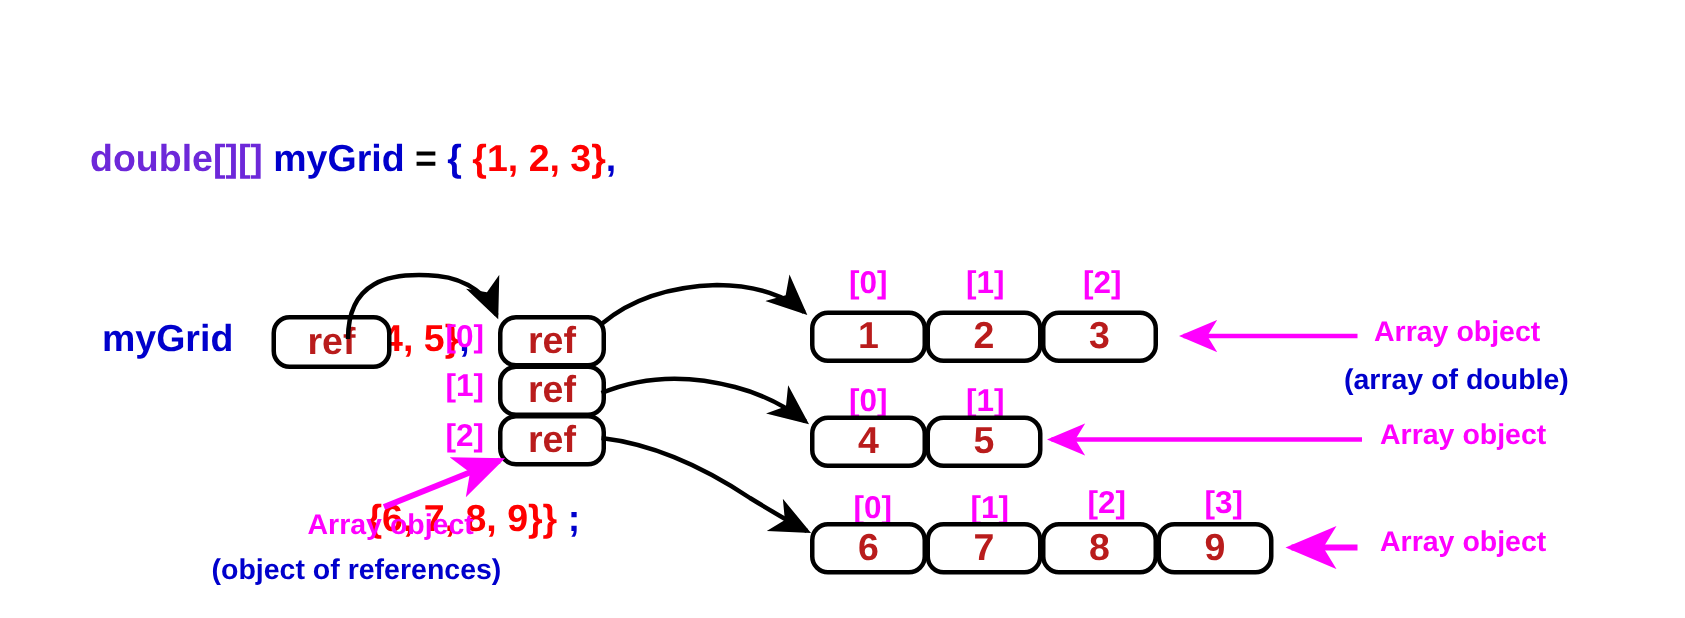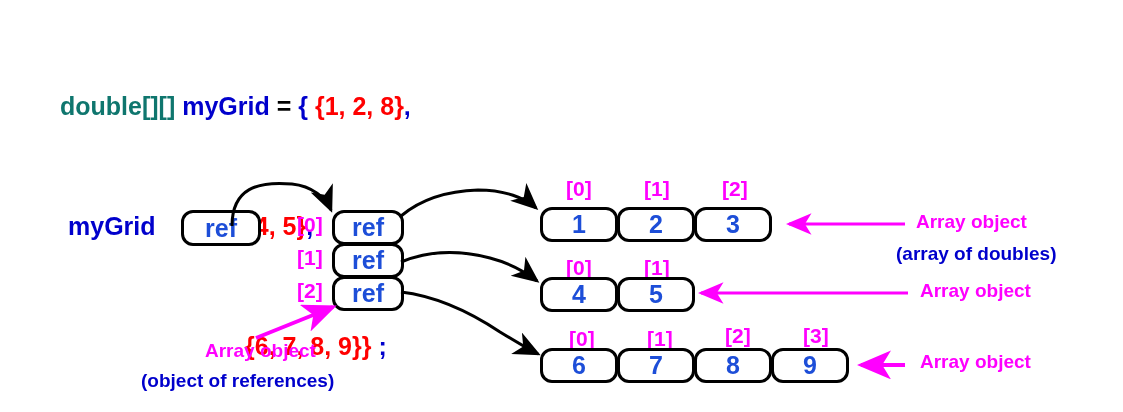--- a/index.html
+++ b/index.html
@@ -14,32 +14,32 @@
   #code-block{left:60px;top:6px;line-height:40px;}
   #code-block .line{display:block;}
 
   
   .varname{font-size:25px;font-weight:bold;}
 
   
   .cell{position:absolute;border:3px solid #000;border-radius:12px;
         background:#fff;box-sizing:border-box;
         display:flex;align-items:center;justify-content:center;
-        font-weight:bold;font-size:25px;color:#1d4ed8;}
+        font-weight:bold;font-size:25px;color:#b91c1c;}
   .idx{position:absolute;font-weight:bold;font-size:21px;color:#ff00ff;}
   .lbl{position:absolute;font-weight:bold;font-size:19px;}
 
   svg.overlay{position:absolute;left:0;top:0;width:1123px;height:412px;
               pointer-events:none;}
 </style>
 </head>
 <body>
 
 <div class="abs code" id="code-block">
-  <span class="line" id="code-line-1"><span style="color: #0f766e;">double[][]</span><span style="color: rgb(0, 0, 204);"> myGrid</span><span style="color: rgb(0, 0, 0);"> = </span><span style="color: rgb(0, 0, 204);">{ </span><span style="color: rgb(255, 0, 0);">{1, 2, 8}</span><span style="color: rgb(0, 0, 204);">,</span></span>
+  <span class="line" id="code-line-1"><span style="color: #6d28d9;">double[][]</span><span style="color: rgb(0, 0, 204);"> myGrid</span><span style="color: rgb(0, 0, 0);"> = </span><span style="color: rgb(0, 0, 204);">{ </span><span style="color: rgb(255, 0, 0);">{1, 2, 3}</span><span style="color: rgb(0, 0, 204);">,</span></span>
   <span class="line" id="code-line-2" style="padding-left:185px;"><span style="color: rgb(255, 0, 0);">{4, 5}</span><span style="color: rgb(0, 0, 204);">,</span></span>
   <span class="line" id="code-line-3" style="padding-left:185px;"><span style="color: rgb(255, 0, 0);">{6, 7, 8, 9}}</span><span style="color: rgb(0, 0, 204);"> ;</span></span>
 </div>
 
 <div class="abs varname blue" style="left:68px;top:212px;">myGrid</div>
 
 <div class="cell" style="left:181px;top:210px;width:80px;height:36px;">ref</div>
 
 <div class="idx" style="left:297px;top:213px;">[0]</div>
 <div class="idx" style="left:297px;top:246px;">[1]</div>
@@ -70,21 +70,21 @@
 
 <div class="cell" style="left:540px;top:348px;width:78px;height:35px;">6</div>
 <div class="cell" style="left:617px;top:348px;width:78px;height:35px;">7</div>
 <div class="cell" style="left:694px;top:348px;width:78px;height:35px;">8</div>
 <div class="cell" style="left:771px;top:348px;width:78px;height:35px;">9</div>
 
 <div class="lbl magenta" style="left:205px;top:340px;">Array object</div>
 <div class="lbl blue" style="left:141px;top:370px;">(object of references)</div>
 
 <div class="lbl magenta" style="left:916px;top:211px;">Array object</div>
-<div class="lbl blue" style="left:896px;top:243px;">(array of doubles)</div>
+<div class="lbl blue" style="left:896px;top:243px;">(array of double)</div>
 
 <div class="lbl magenta" style="left:920px;top:280px;">Array object</div>
 
 <div class="lbl magenta" style="left:920px;top:351px;">Array object</div>
 
 <svg class="overlay" viewBox="0 0 1123 412">
   <defs>
     <marker id="bk" markerWidth="10" markerHeight="10" refX="8" refY="4" orient="auto" markerUnits="strokeWidth">
       <path d="M0,0 L9,4 L0,8 L2.5,4 Z" fill="#000000"></path>
     </marker>

